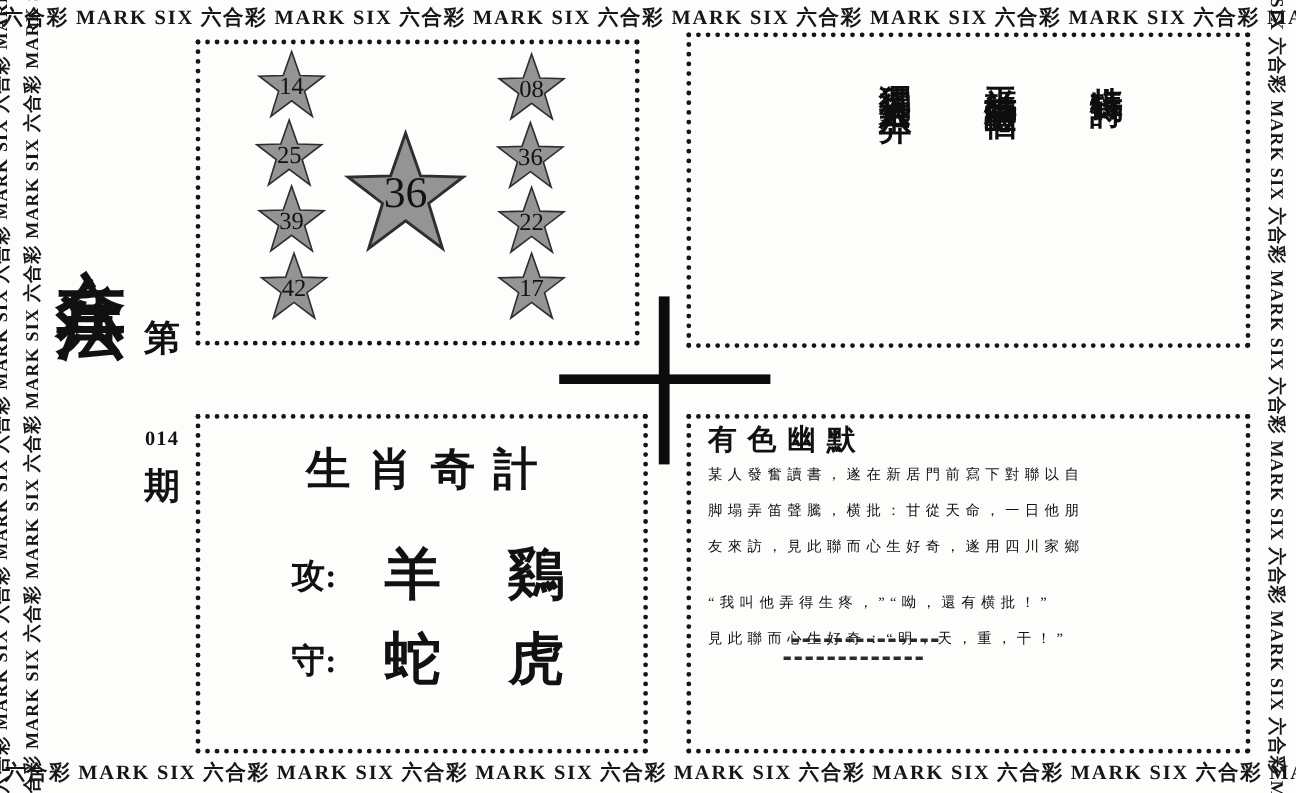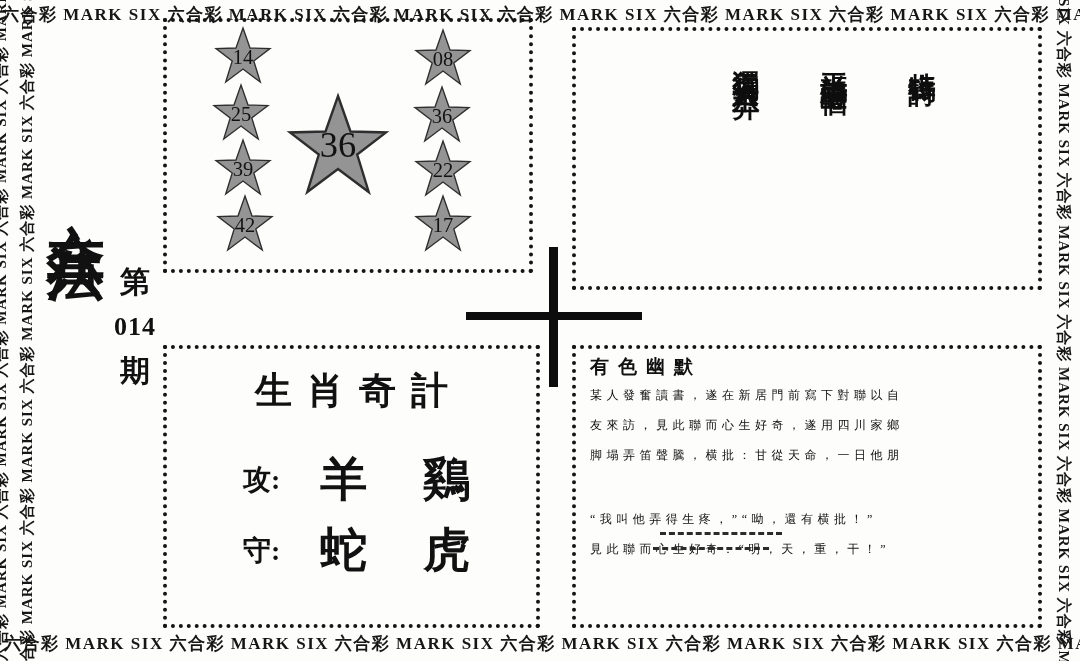--- a/index.html
+++ b/index.html
@@ -35,24 +35,24 @@
     position:absolute; left:40px; top:176px;
     writing-mode:vertical-rl; font-size:58px; font-weight:bold;
     letter-spacing:7px; line-height:70px;
   }
   #issue {
     position:absolute; left:110px; top:262px; width:50px;
     display:flex; flex-direction:column; align-items:center; gap:9px;
     font-weight:bold;
   }
   #issue .iss-cn  { font-size:30px; }
-  #issue .iss-num { font-size:26px; letter-spacing:1px; font-family:"Liberation Serif",serif; }
+  #issue .iss-num { font-size:17px; letter-spacing:1px; font-family:"Liberation Serif",serif;margin-top:44px; }
   
   .dotbox { position:absolute; border:4px dotted #151515; background:transparent; }
-  #star-box   { left:163px; top:18px;  width:370px; height:255px; }
+  #star-box   { left:163px; top:33px;  width:370px; height:255px; }
   #poem-box   { left:572px; top:27px;  width:470px; height:263px; }
   #zodiac-box { left:163px; top:345px; width:377px; height:283px; }
   #humor-box  { left:572px; top:345px; width:470px; height:283px; padding:5px 14px 0 14px; }
   
   .star { position:absolute; width:54px; height:54px; overflow:visible; }
   .star-shape { fill:#949494; stroke:#2e2e2e; stroke-width:2.5; }
   .star-num {
     text-anchor:middle; fill:#121212; font-size:38px;
     font-family:"Liberation Serif","DejaVu Serif",serif;
   }
@@ -82,23 +82,23 @@
   #zodiac-title {
     margin-top:17px; text-align:center; font-size:37px; font-weight:bold;
     letter-spacing:15px; text-indent:15px;
   }
   .zodiac-row { display:flex; align-items:center; padding-left:76px; }
   .zr1 { margin-top:40px; }
   .zr2 { margin-top:24px; }
   .z-label { font-size:28px; font-weight:bold; margin-right:40px; }
   .z-big   { font-size:47px; font-weight:bold; margin-right:56px; line-height:1; }
   
-  #humor-title { font-size:19px; font-weight:bold; letter-spacing:9px; line-height:26px; }
+  #humor-title { font-size:24px; font-weight:bold; letter-spacing:9px; line-height:26px; }
   .humor-line  { font-size:12px; letter-spacing:4.5px; line-height:30px; white-space:nowrap; }
-  .hl6 { margin-top:34px; }
+  .hl6 { margin-top:17px; }
   .dash-mark { position:absolute; border-top:3px dashed #2b2b2b; }
   .dm1 { left:84px; top:183px; width:122px; }
   .dm2 { left:77px; top:198px; width:116px; }
 </style>
 </head>
 <body>
 
 <div id="canvas">
 
   <div class="h-strip" id="border-top">六合彩 MARK SIX 六合彩 MARK SIX 六合彩 MARK SIX 六合彩 MARK SIX 六合彩 MARK SIX 六合彩 MARK SIX 六合彩 MARK SIX 六合彩 MARK SIX</div>
@@ -174,21 +174,21 @@
     <div class="zodiac-row zr2">
       <span class="z-label">守:</span>
       <span class="z-big">蛇</span>
       <span class="z-big">虎</span>
     </div>
   </div>
 
   <div class="dotbox" id="humor-box">
     <div id="humor-title">有色幽默</div>
     <div class="humor-line">某人發奮讀書，遂在新居門前寫下對聯以自</div>
+    <div class="humor-line">脚塌弄笛聲騰，横批：甘從天命，一日他朋</div>
     <div class="humor-line">友來訪，見此聯而心生好奇，遂用四川家鄉</div>
-    <div class="humor-line">脚塌弄笛聲騰，横批：甘從天命，一日他朋</div>
     <div class="humor-line hl6">“我叫他弄得生疼，”“呦，還有横批！”</div>
     <div class="humor-line">見此聯而心生好奇：“明，天，重，干！”</div>
     <div class="dash-mark dm1"></div>
     <div class="dash-mark dm2"></div>
   </div>
 
 </div>
 
 </body></html>

